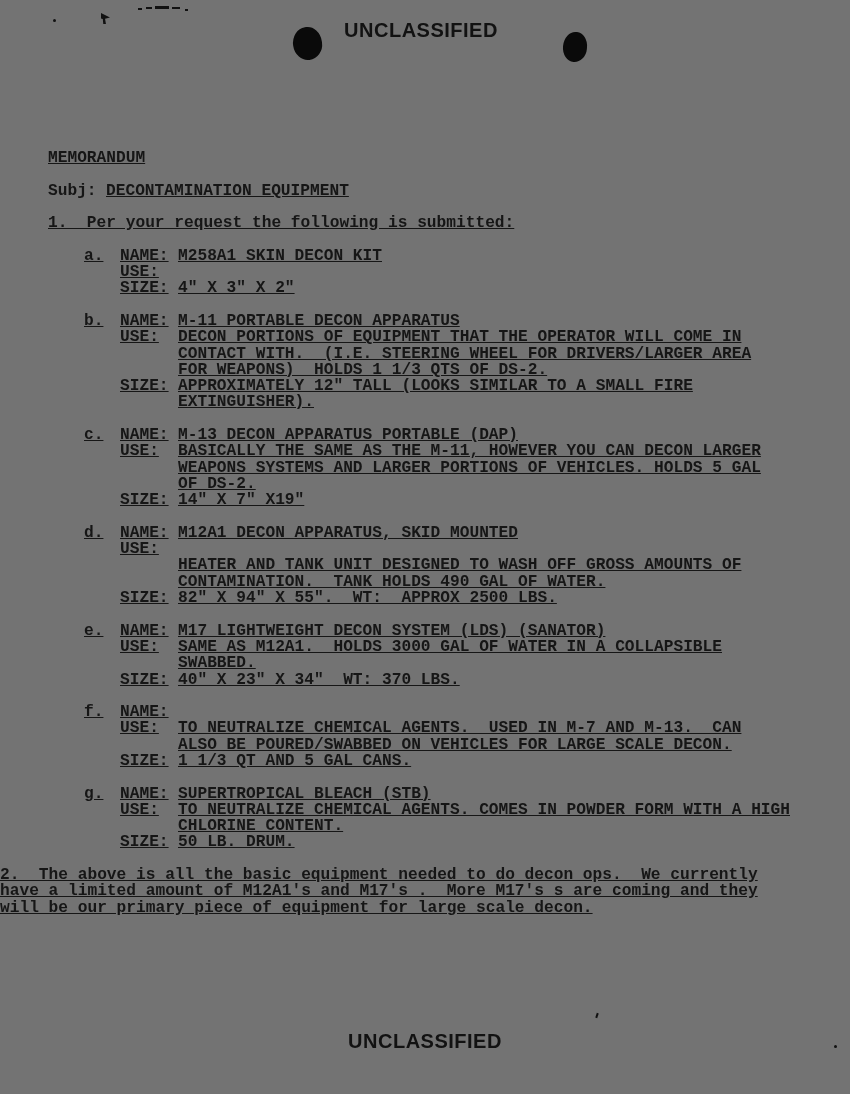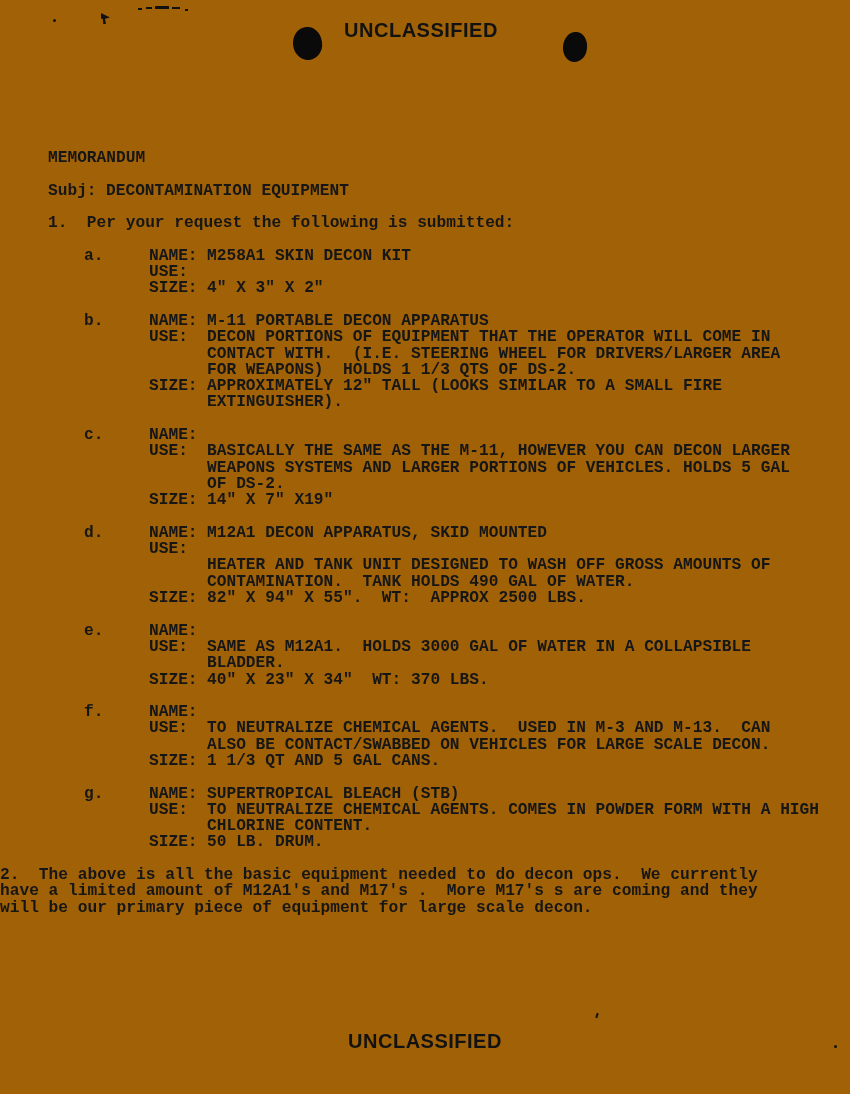--- a/index.html
+++ b/index.html
@@ -1,17 +1,17 @@
 <!DOCTYPE html>
 <html><head>
 <meta charset="utf-8">
 <style>
   html,body{margin:0;padding:0;background:#e8e8e8;}
   .page{
-    position:relative;width:850px;height:1094px;background:#a16207;
+    position:relative;width:850px;height:1094px;background:#737373;
     overflow:hidden;margin:0 auto;
     font-family:"Liberation Mono","DejaVu Sans Mono",monospace;
     color:#161616;
   }
   
   .classification{
     position:absolute;left:50%;transform:translateX(-50%);
     font-family:"Liberation Sans","DejaVu Sans",sans-serif;
     font-weight:bold;font-size:20px;letter-spacing:0.5px;color:#121212;
     white-space:pre;
@@ -21,31 +21,31 @@
   
   .punch{position:absolute;background:#0a0a0a;border-radius:50% 48% 52% 50%/52% 50% 48% 50%;}
   .punch.left{left:293px;top:27px;width:29px;height:33px;transform:rotate(-8deg);}
   .punch.right{left:563px;top:32px;width:24px;height:30px;transform:rotate(5deg);}
   
   .artifact{position:absolute;background:#111;}
   .spk{border-radius:50%;}
   
   .doc-body{
     position:absolute;top:150px;left:0;width:850px;
-    font-size:16.2px;line-height:16.3px;font-weight:bold;
+    font-size:16.2px;line-height:16.3px;font-weight:bold;text-decoration:underline;
   }
   .doc-body .line,.doc-body .row,.doc-body .irow{white-space:pre;}
   .lead{padding-left:48px;}
   .gap{margin-top:16.3px;}
   .addr-label{display:inline-block;width:68px;}
   .subj-label{display:inline-block;width:58px;}
   .item{margin-top:16.3px;padding-left:84px;}
   .irow{display:flex;}
   .c-letter{display:inline-block;width:36px;flex:0 0 36px;}
-  .c-label{display:inline-block;width:58px;flex:0 0 58px;margin-left:29px;}
+  .c-label{display:inline-block;width:58px;flex:0 0 58px;}
   .c-value{white-space:pre;}
   pre.para2{
     margin:16.3px 0 0 0;
     font:inherit;white-space:pre;
   }
 </style>
 </head>
 <body>
 
 <div class="page">
@@ -81,43 +81,43 @@
         </div>
         <div class="item">
           <div class="irow"><span class="c-letter">b.</span><span class="c-label">NAME:</span><span class="c-value">M-11 PORTABLE DECON APPARATUS</span></div>
           <div class="irow"><span class="c-letter"></span><span class="c-label">USE:</span><span class="c-value">DECON PORTIONS OF EQUIPMENT THAT THE OPERATOR WILL COME IN</span></div>
           <div class="irow"><span class="c-letter"></span><span class="c-label"></span><span class="c-value">CONTACT WITH.  (I.E. STEERING WHEEL FOR DRIVERS/LARGER AREA</span></div>
           <div class="irow"><span class="c-letter"></span><span class="c-label"></span><span class="c-value">FOR WEAPONS)  HOLDS 1 1/3 QTS OF DS-2.</span></div>
           <div class="irow"><span class="c-letter"></span><span class="c-label">SIZE:</span><span class="c-value">APPROXIMATELY 12" TALL (LOOKS SIMILAR TO A SMALL FIRE</span></div>
           <div class="irow"><span class="c-letter"></span><span class="c-label"></span><span class="c-value">EXTINGUISHER).</span></div>
         </div>
         <div class="item">
-          <div class="irow"><span class="c-letter">c.</span><span class="c-label">NAME:</span></div>
+          <div class="irow"><span class="c-letter">c.</span><span class="c-label">NAME:</span><span class="c-value">M-13 DECON APPARATUS PORTABLE (DAP)</span></div>
           <div class="irow"><span class="c-letter"></span><span class="c-label">USE:</span><span class="c-value">BASICALLY THE SAME AS THE M-11, HOWEVER YOU CAN DECON LARGER</span></div>
           <div class="irow"><span class="c-letter"></span><span class="c-label"></span><span class="c-value">WEAPONS SYSTEMS AND LARGER PORTIONS OF VEHICLES. HOLDS 5 GAL</span></div>
           <div class="irow"><span class="c-letter"></span><span class="c-label"></span><span class="c-value">OF DS-2.</span></div>
           <div class="irow"><span class="c-letter"></span><span class="c-label">SIZE:</span><span class="c-value">14" X 7" X19"</span></div>
         </div>
         <div class="item">
           <div class="irow"><span class="c-letter">d.</span><span class="c-label">NAME:</span><span class="c-value">M12A1 DECON APPARATUS, SKID MOUNTED</span></div>
           <div class="irow"><span class="c-letter"></span><span class="c-label">USE:</span></div>
           <div class="irow"><span class="c-letter"></span><span class="c-label"></span><span class="c-value">HEATER AND TANK UNIT DESIGNED TO WASH OFF GROSS AMOUNTS OF</span></div>
           <div class="irow"><span class="c-letter"></span><span class="c-label"></span><span class="c-value">CONTAMINATION.  TANK HOLDS 490 GAL OF WATER.</span></div>
           <div class="irow"><span class="c-letter"></span><span class="c-label">SIZE:</span><span class="c-value">82" X 94" X 55".  WT:  APPROX 2500 LBS.</span></div>
         </div>
         <div class="item">
-          <div class="irow"><span class="c-letter">e.</span><span class="c-label">NAME:</span></div>
+          <div class="irow"><span class="c-letter">e.</span><span class="c-label">NAME:</span><span class="c-value">M17 LIGHTWEIGHT DECON SYSTEM (LDS) (SANATOR)</span></div>
           <div class="irow"><span class="c-letter"></span><span class="c-label">USE:</span><span class="c-value">SAME AS M12A1.  HOLDS 3000 GAL OF WATER IN A COLLAPSIBLE</span></div>
-          <div class="irow"><span class="c-letter"></span><span class="c-label"></span><span class="c-value">BLADDER.</span></div>
+          <div class="irow"><span class="c-letter"></span><span class="c-label"></span><span class="c-value">SWABBED.</span></div>
           <div class="irow"><span class="c-letter"></span><span class="c-label">SIZE:</span><span class="c-value">40" X 23" X 34"  WT: 370 LBS.</span></div>
         </div>
         <div class="item">
           <div class="irow"><span class="c-letter">f.</span><span class="c-label">NAME:</span></div>
-          <div class="irow"><span class="c-letter"></span><span class="c-label">USE:</span><span class="c-value">TO NEUTRALIZE CHEMICAL AGENTS.  USED IN M-3 AND M-13.  CAN</span></div>
-          <div class="irow"><span class="c-letter"></span><span class="c-label"></span><span class="c-value">ALSO BE CONTACT/SWABBED ON VEHICLES FOR LARGE SCALE DECON.</span></div>
+          <div class="irow"><span class="c-letter"></span><span class="c-label">USE:</span><span class="c-value">TO NEUTRALIZE CHEMICAL AGENTS.  USED IN M-7 AND M-13.  CAN</span></div>
+          <div class="irow"><span class="c-letter"></span><span class="c-label"></span><span class="c-value">ALSO BE POURED/SWABBED ON VEHICLES FOR LARGE SCALE DECON.</span></div>
           <div class="irow"><span class="c-letter"></span><span class="c-label">SIZE:</span><span class="c-value">1 1/3 QT AND 5 GAL CANS.</span></div>
         </div>
         <div class="item">
           <div class="irow"><span class="c-letter">g.</span><span class="c-label">NAME:</span><span class="c-value">SUPERTROPICAL BLEACH (STB)</span></div>
           <div class="irow"><span class="c-letter"></span><span class="c-label">USE:</span><span class="c-value">TO NEUTRALIZE CHEMICAL AGENTS. COMES IN POWDER FORM WITH A HIGH</span></div>
           <div class="irow"><span class="c-letter"></span><span class="c-label"></span><span class="c-value">CHLORINE CONTENT.</span></div>
           <div class="irow"><span class="c-letter"></span><span class="c-label">SIZE:</span><span class="c-value">50 LB. DRUM.</span></div>
         </div>
       </div>
 

